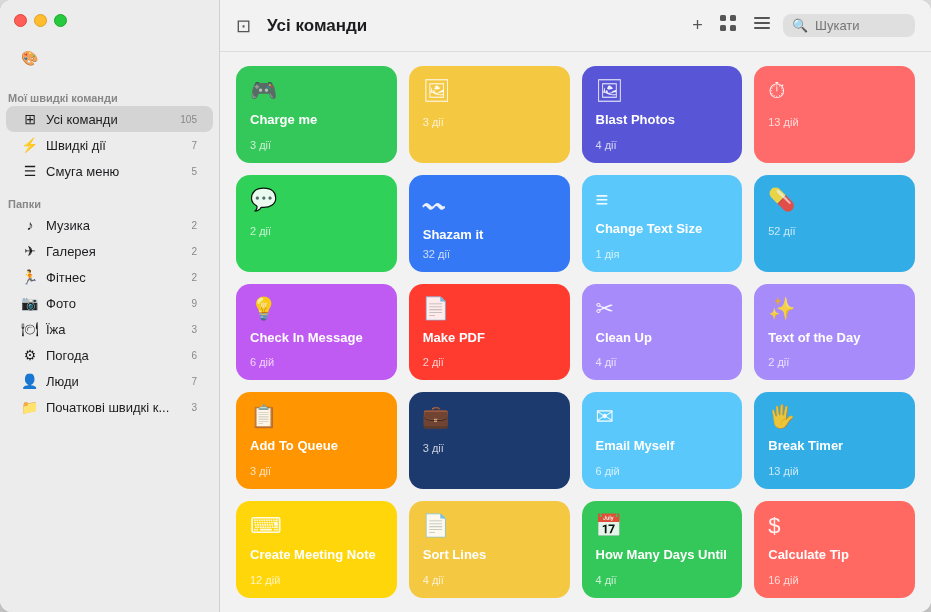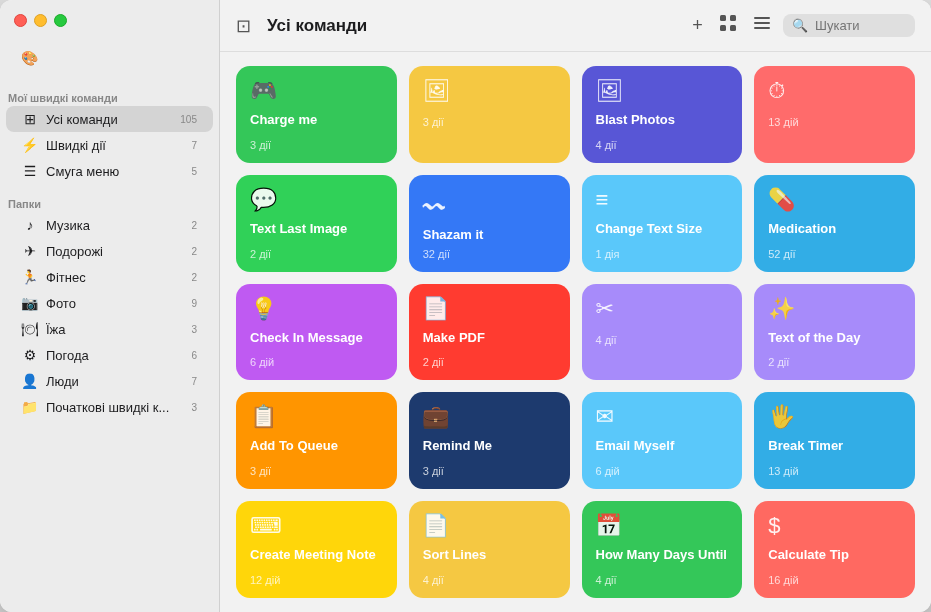--- a/index.html
+++ b/index.html
@@ -251,21 +251,21 @@
 
     <div class="sidebar-section">
       <div class="sidebar-section-label">Папки</div>
       <div class="sidebar-item">
         <span class="sidebar-item-icon">♪</span>
         <span class="sidebar-item-label">Музика</span>
         <span class="sidebar-item-count">2</span>
       </div>
       <div class="sidebar-item">
         <span class="sidebar-item-icon">✈</span>
-        <span class="sidebar-item-label">Подорожі</span>
+        <span class="sidebar-item-label">Галерея</span>
         <span class="sidebar-item-count">2</span>
       </div>
       <div class="sidebar-item">
         <span class="sidebar-item-icon">🏃</span>
         <span class="sidebar-item-label">Фітнес</span>
         <span class="sidebar-item-count">2</span>
       </div>
       <div class="sidebar-item">
         <span class="sidebar-item-icon">📷</span>
         <span class="sidebar-item-label">Фото</span>
@@ -337,65 +337,63 @@
     <div class="card-icon">🖼</div>
     <div class="card-name">Blast Photos</div>
     <div class="card-actions">4 дії</div>
   </div>
         <div class="shortcut-card c-coral">
     <div class="card-icon">⏱</div>
     <div class="card-actions">13 дій</div>
   </div>
         <div class="shortcut-card c-green2">
     <div class="card-icon">💬</div>
-    <div class="card-name">Text Last Image</div>
     <div class="card-actions">2 дії</div>
   </div>
         <div class="shortcut-card c-blue-dark">
     <div class="card-icon">〰</div>
     <div class="card-name">Shazam it</div>
     <div class="card-actions">32 дії</div>
   </div>
         <div class="shortcut-card c-teal">
     <div class="card-icon">≡</div>
     <div class="card-name">Change Text Size</div>
     <div class="card-actions">1 дія</div>
   </div>
         <div class="shortcut-card c-cyan">
     <div class="card-icon">💊</div>
-    <div class="card-name">Medication</div>
     <div class="card-actions">52 дії</div>
   </div>
         <div class="shortcut-card c-purple">
     <div class="card-icon">💡</div>
     <div class="card-name">Check In Message</div>
     <div class="card-actions">6 дій</div>
   </div>
         <div class="shortcut-card c-red">
     <div class="card-icon">📄</div>
     <div class="card-name">Make PDF</div>
     <div class="card-actions">2 дії</div>
   </div>
         <div class="shortcut-card c-lavender">
     <div class="card-icon">✂</div>
+    <div class="card-name">Clean Up</div>
     <div class="card-actions">4 дії</div>
   </div>
         <div class="shortcut-card c-lavender">
     <div class="card-icon">✨</div>
     <div class="card-name">Text of the Day</div>
     <div class="card-actions">2 дії</div>
   </div>
         <div class="shortcut-card c-orange">
     <div class="card-icon">📋</div>
     <div class="card-name">Add To Queue</div>
     <div class="card-actions">3 дії</div>
   </div>
         <div class="shortcut-card c-navy">
     <div class="card-icon">💼</div>
-    <div class="card-name">Remind Me</div>
     <div class="card-actions">3 дії</div>
   </div>
         <div class="shortcut-card c-teal2">
     <div class="card-icon">✉</div>
     <div class="card-name">Email Myself</div>
     <div class="card-actions">6 дій</div>
   </div>
         <div class="shortcut-card c-cyan">
     <div class="card-icon">🖐</div>
     <div class="card-name">Break Timer</div>

